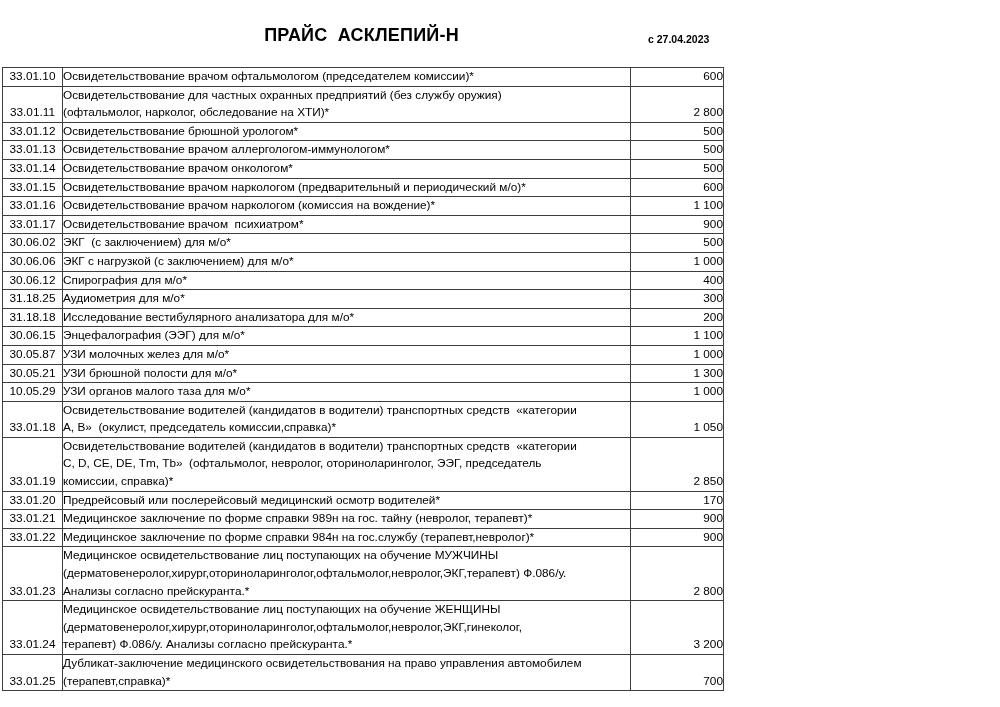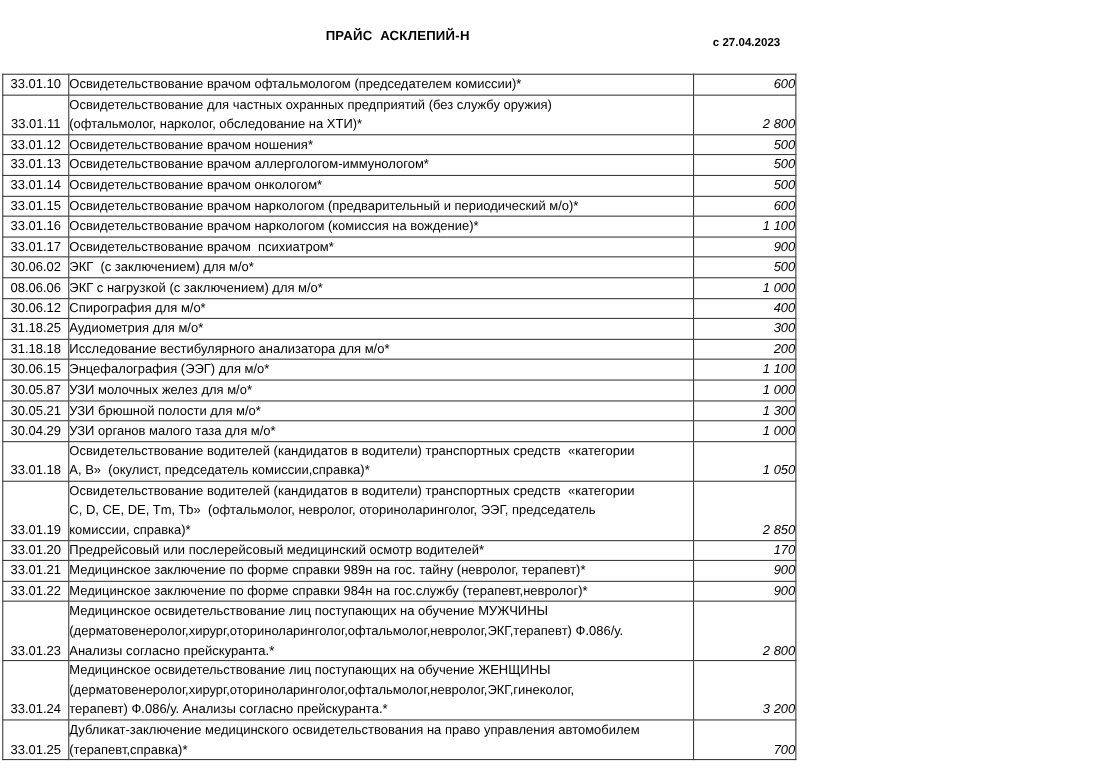--- a/index.html
+++ b/index.html
@@ -11,21 +11,21 @@
     font-family: "Liberation Sans", sans-serif;
     color: #000000;
     overflow: hidden;
   }
   .page-title {
     position: absolute;
     top: 25px;
     left: 0;
     width: 723px;
     text-align: center;
-    font-size: 12px;
+    font-size: 18px;
     font-weight: bold;
     white-space: pre;
     letter-spacing: 0.2px;
   }
   .effective-date {
     position: absolute;
     top: 33px;
     left: 648px;
     font-size: 10.5px;
     font-weight: bold;
@@ -55,21 +55,20 @@
     padding: 0 3px 0 4px;
     vertical-align: bottom;
     white-space: pre-wrap;
     text-align: left;
     margin-left: 46px;
   }
   td.cell-price {
     text-align: right;
     vertical-align: bottom;
     padding-right: 14px;
-    font-style: italic;
   }
 </style>
 </head>
 <body>
 
 <div class="page-title">ПРАЙС  АСКЛЕПИЙ-Н</div>
 
 <div class="effective-date">с 27.04.2023</div>
 
 <table class="price-table">
@@ -85,21 +84,21 @@
     <td class="cell-price">600</td>
   </tr>
       <tr>
     <td class="cell-code">33.01.11</td>
     <td class="cell-desc">Освидетельствование для частных охранных предприятий (без службу оружия)
 (офтальмолог, нарколог, обследование на ХТИ)*</td>
     <td class="cell-price">2 800</td>
   </tr>
       <tr>
     <td class="cell-code">33.01.12</td>
-    <td class="cell-desc">Освидетельствование врачом ношения*</td>
+    <td class="cell-desc">Освидетельствование брюшной урологом*</td>
     <td class="cell-price">500</td>
   </tr>
       <tr>
     <td class="cell-code">33.01.13</td>
     <td class="cell-desc">Освидетельствование врачом аллергологом-иммунологом*</td>
     <td class="cell-price">500</td>
   </tr>
       <tr>
     <td class="cell-code">33.01.14</td>
     <td class="cell-desc">Освидетельствование врачом онкологом*</td>
@@ -119,21 +118,21 @@
     <td class="cell-code">33.01.17</td>
     <td class="cell-desc">Освидетельствование врачом  психиатром*</td>
     <td class="cell-price">900</td>
   </tr>
       <tr>
     <td class="cell-code">30.06.02</td>
     <td class="cell-desc">ЭКГ  (с заключением) для м/о*</td>
     <td class="cell-price">500</td>
   </tr>
       <tr>
-    <td class="cell-code">08.06.06</td>
+    <td class="cell-code">30.06.06</td>
     <td class="cell-desc">ЭКГ с нагрузкой (с заключением) для м/о*</td>
     <td class="cell-price">1 000</td>
   </tr>
       <tr>
     <td class="cell-code">30.06.12</td>
     <td class="cell-desc">Спирография для м/о*</td>
     <td class="cell-price">400</td>
   </tr>
       <tr>
     <td class="cell-code">31.18.25</td>
@@ -154,21 +153,21 @@
     <td class="cell-code">30.05.87</td>
     <td class="cell-desc">УЗИ молочных желез для м/о*</td>
     <td class="cell-price">1 000</td>
   </tr>
       <tr>
     <td class="cell-code">30.05.21</td>
     <td class="cell-desc">УЗИ брюшной полости для м/о*</td>
     <td class="cell-price">1 300</td>
   </tr>
       <tr>
-    <td class="cell-code">30.04.29</td>
+    <td class="cell-code">10.05.29</td>
     <td class="cell-desc">УЗИ органов малого таза для м/о*</td>
     <td class="cell-price">1 000</td>
   </tr>
       <tr>
     <td class="cell-code">33.01.18</td>
     <td class="cell-desc">Освидетельствование водителей (кандидатов в водители) транспортных средств  «категории
 А, В»  (окулист, председатель комиссии,справка)*</td>
     <td class="cell-price">1 050</td>
   </tr>
       <tr>

